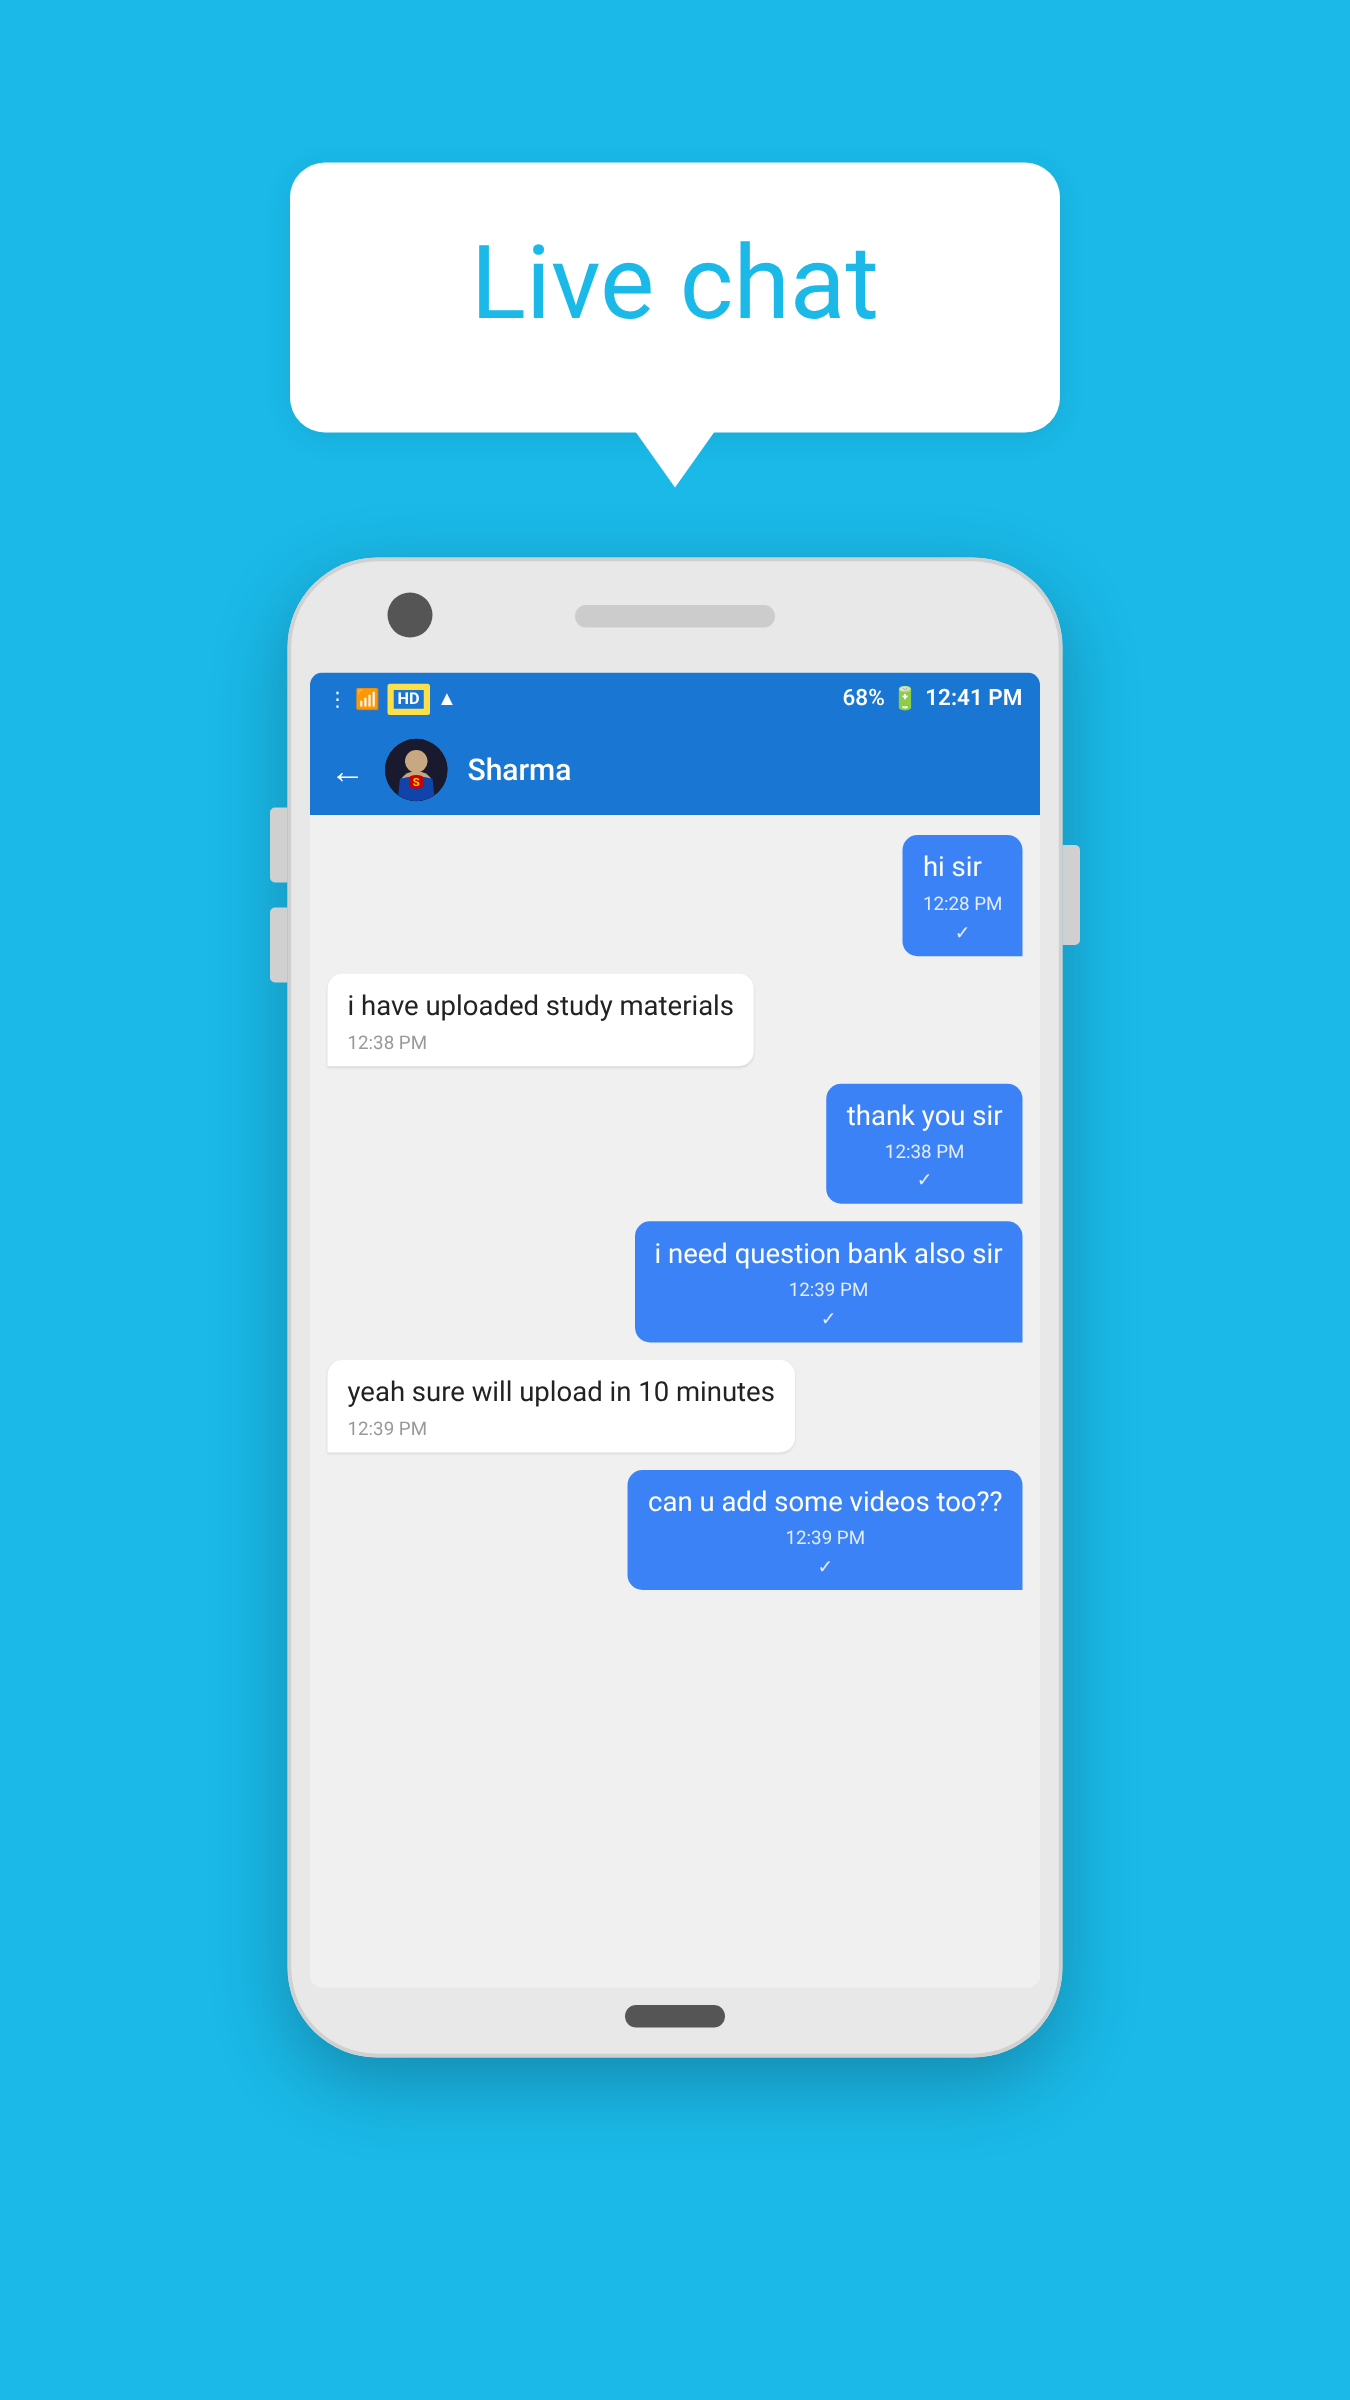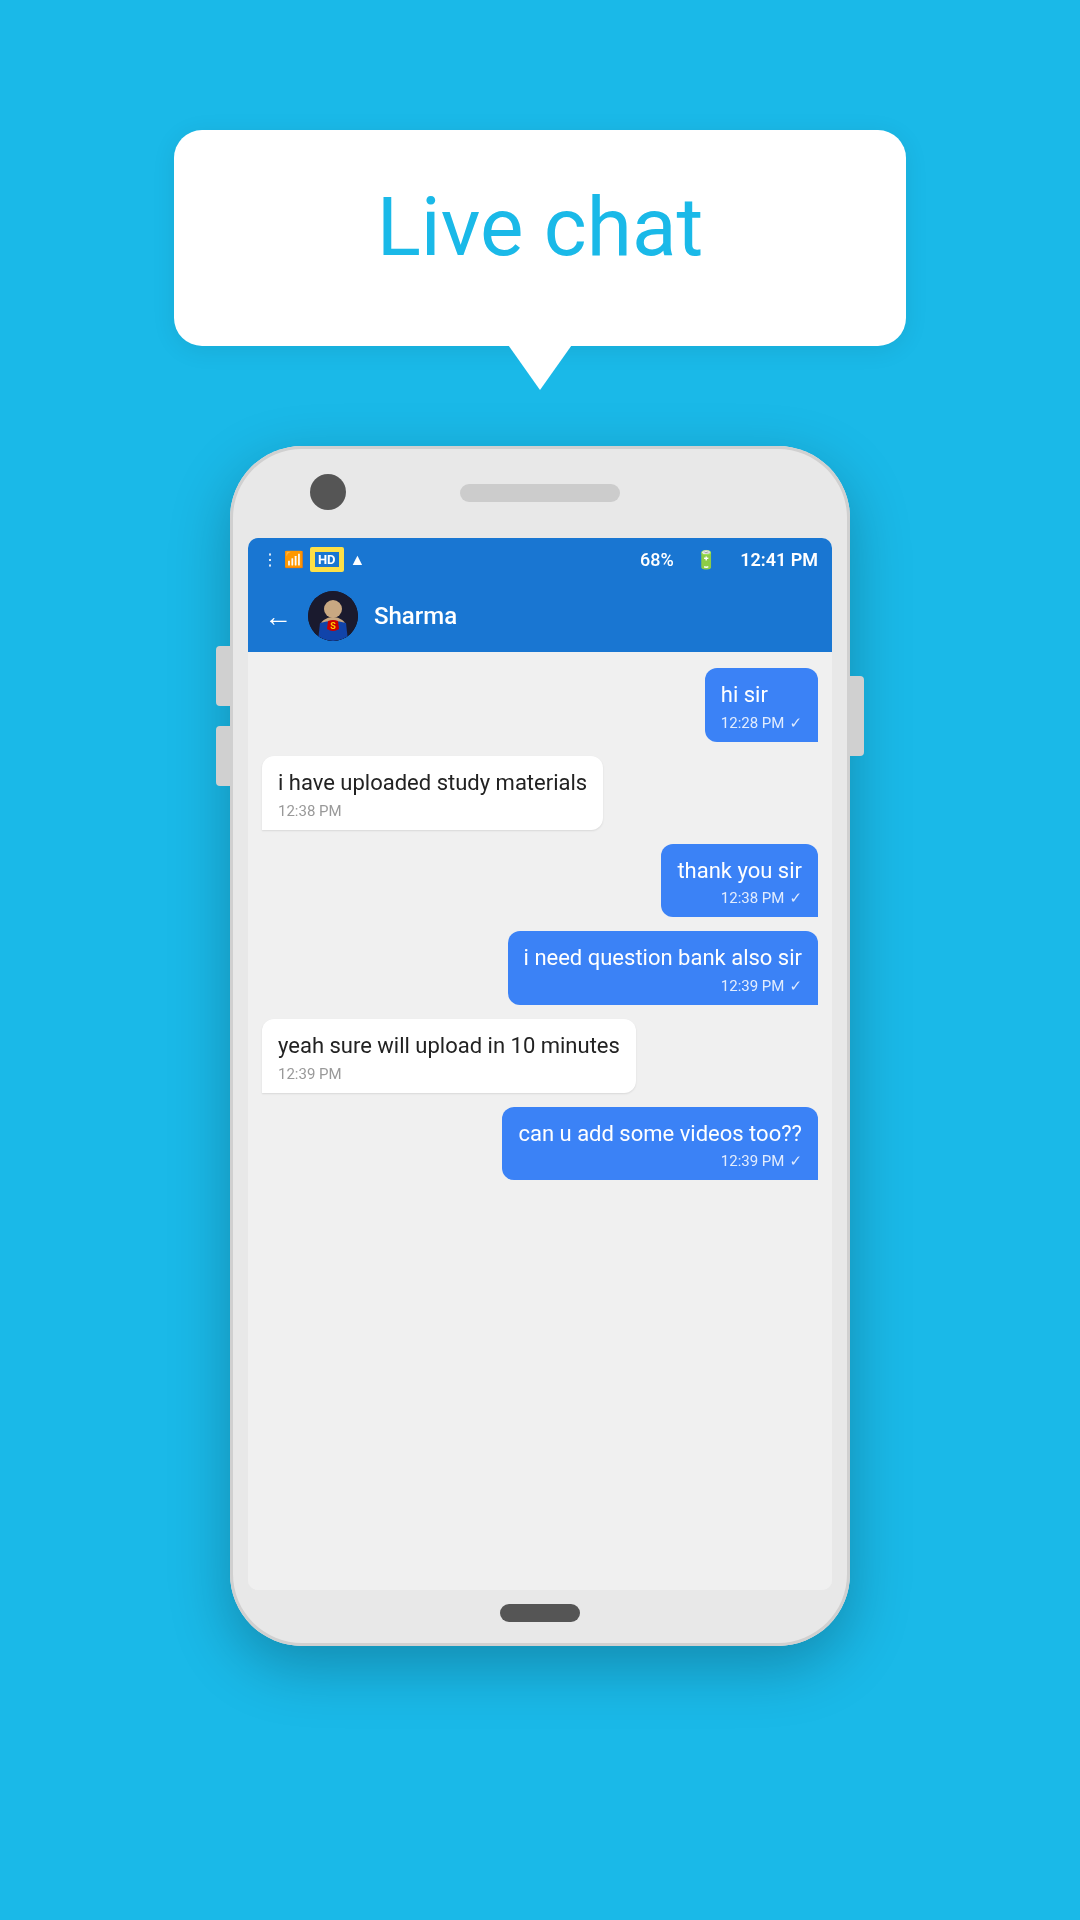--- a/index.html
+++ b/index.html
@@ -15,21 +15,21 @@
       overflow: hidden;
       position: relative;
     }
 
     
     .speech-bubble {
       background: #fff;
       border-radius: 28px;
       padding: 52px 80px 52px 80px;
       margin-top: 130px;
-      width: 732px;
+      width: 616px;
       text-align: center;
       position: relative;
       box-shadow: 0 4px 24px rgba(0,0,0,0.08);
     }
 
     .speech-bubble::after {
       content: '';
       position: absolute;
       bottom: -44px;
       left: 50%;
@@ -157,21 +157,21 @@
 
     .status-left {
       display: flex;
       align-items: center;
       gap: 6px;
     }
 
     .status-right {
       display: flex;
       align-items: flex-start;
-      gap: 22px;
+      gap: 5px;
       font-size: 18px;
       color: #fff;
       font-weight: 500;
     }
 
     .status-icon {
       color: #fff;
       font-size: 16px;
     }
 
@@ -275,20 +275,21 @@
       color: #fff;
       line-height: 1.35;
     }
 
     .msg-sent .msg-time-row {
       display: flex;
       align-items: center;
       justify-content: flex-end;
       gap: 5px;
       margin-top: 4px;
+      flex-direction: column;
     }
 
     .msg-sent .msg-time {
       font-size: 15px;
       color: rgba(255,255,255,0.85);
     }
 
     .check-icon {
       color: rgba(255,255,255,0.85);
       font-size: 15px;

